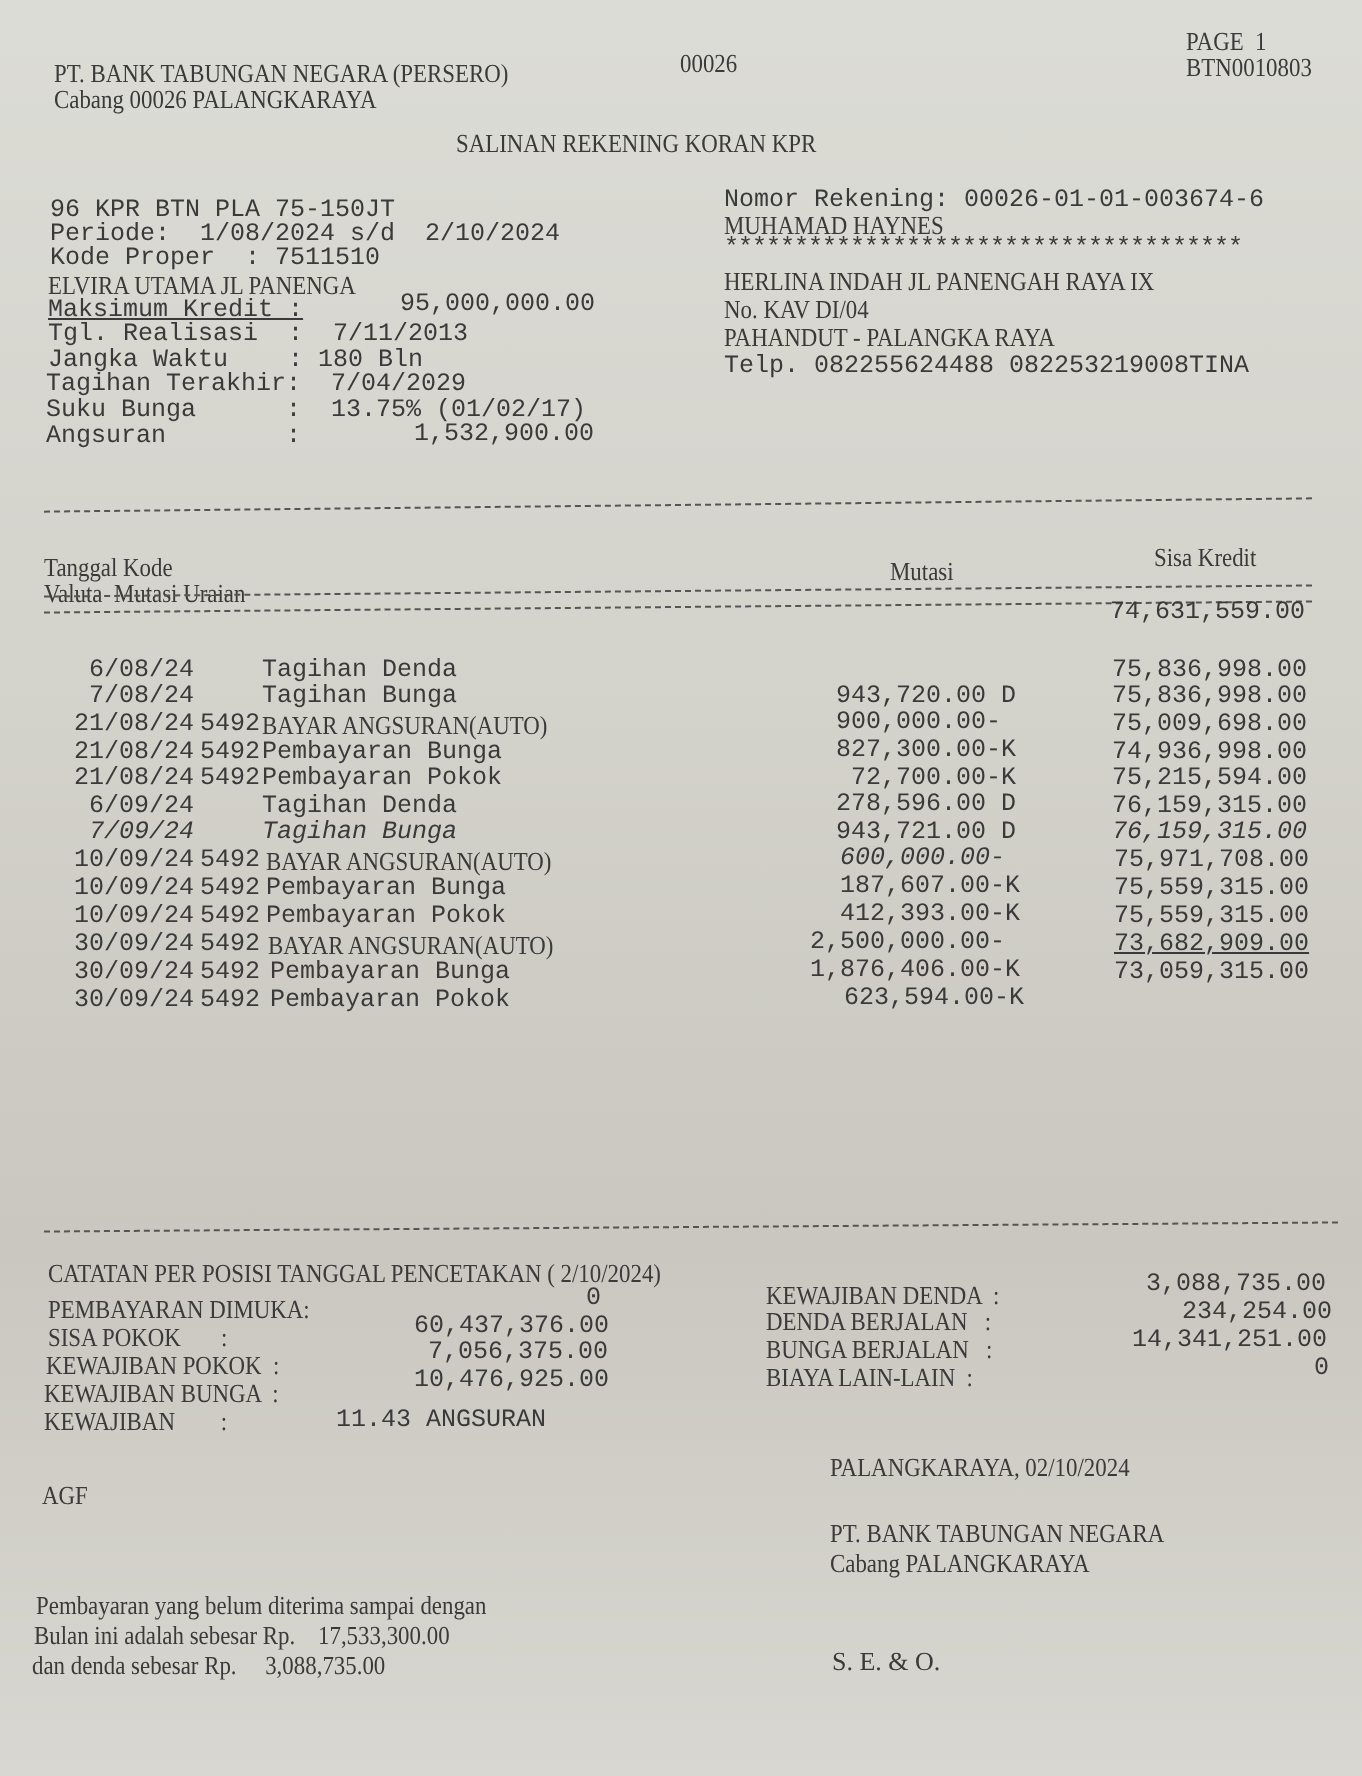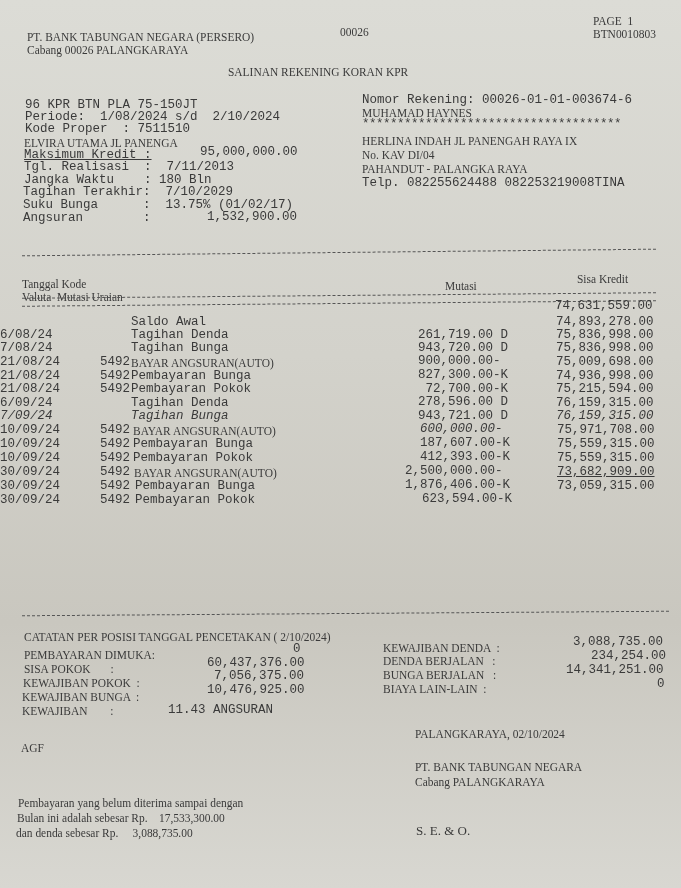--- a/index.html
+++ b/index.html
@@ -12,21 +12,21 @@
     }
     .page { position: absolute; inset: 0; }
     .t { position: absolute; white-space: pre; font-size: 12.5px; line-height: 13px; }
     .serif { font-family: "Liberation Serif", "DejaVu Serif", serif; font-size: 13px; }
     .cond { transform: scaleX(0.88); transform-origin: left center; }
     .dash {
       position: absolute; height: 0;
       border-top: 1.5px dashed #555;
     }
     .rows .row { position: absolute; left: 0; right: 0; height: 15px; }
-    .col-date { position: absolute; width: 97px; }
+    .col-date { position: absolute; text-align: right; width: 97px; }
     .col-code { position: absolute; left: 103px; }
   </style>
 </head>
 <body>
 
 <div class="page">
 
   <div class="t serif cond" style="left:27px;top:30px;">PT. BANK TABUNGAN NEGARA (PERSERO)</div>
   <div class="t serif cond" style="left:27px;top:43px;">Cabang 00026 PALANGKARAYA</div>
   <div class="t serif cond" style="left:340px;top:25px;">00026</div>
@@ -36,21 +36,21 @@
 
   <div>
     <div class="t" style="left:25px;top:99px;">96 KPR BTN PLA 75-150JT</div>
     <div class="t" style="left:25px;top:111px;">Periode:  1/08/2024 s/d  2/10/2024</div>
     <div class="t" style="left:25px;top:123px;">Kode Proper  : 7511510</div>
     <div class="t serif cond" style="left:24px;top:136px;">ELVIRA UTAMA JL PANENGA</div>
     <div class="t" style="left:24px;top:149px;text-decoration:underline;">Maksimum Kredit :</div>
     <div class="t" style="left:200px;top:146px;">95,000,000.00</div>
     <div class="t" style="left:24px;top:161px;">Tgl. Realisasi  :  7/11/2013</div>
     <div class="t" style="left:24px;top:174px;">Jangka Waktu    : 180 Bln</div>
-    <div class="t" style="left:23px;top:186px;">Tagihan Terakhir:  7/10/2029</div>
+    <div class="t" style="left:23px;top:186px;">Tagihan Terakhir:  7/04/2029</div>
     <div class="t" style="left:23px;top:199px;">Suku Bunga      :  13.75% (01/02/17)</div>
     <div class="t" style="left:23px;top:212px;">Angsuran        :</div>
     <div class="t" style="left:207px;top:211px;">1,532,900.00</div>
   </div>
 
   <div>
     <div class="t" style="left:362px;top:94px;">Nomor Rekening: 00026-01-01-003674-6</div>
     <div class="t serif cond" style="left:362px;top:106px;">MUHAMAD HAYNES</div>
     <div class="t" style="left:362px;top:118px;letter-spacing:-0.5px;">*************************************</div>
     <div class="t serif cond" style="left:362px;top:134px;">HERLINA INDAH JL PANENGAH RAYA IX</div>
@@ -62,27 +62,20 @@
   <div class="dash" style="left:22px;right:25px;top:252px;transform:rotate(-0.6deg);"></div>
   <div class="t serif cond" style="left:22px;top:277px;">Tanggal Kode</div>
   <div class="t serif cond" style="left:22px;top:290px;">Valuta  Mutasi Uraian</div>
   <div class="t serif cond" style="left:445px;top:279px;">Mutasi</div>
   <div class="t serif cond" style="left:577px;top:272px;">Sisa Kredit</div>
   <div class="dash" style="left:22px;right:25px;top:295px;transform:rotate(-0.5deg);"></div>
   <div class="dash" style="left:22px;right:25px;top:303px;transform:rotate(-0.5deg);"></div>
   <div class="t" style="left:555px;top:300px;">74,631,559.00</div>
 
   <div class="rows" style="position:absolute;left:0;top:0;width:681px;height:520px;">
-    <div class="row" style="top:316px;">
-      <span class="t col-date" style="left:0;"></span>
-      <span class="t col-code" style="left:100px;"></span>
-      <span class="t" style="left:131px;">Saldo Awal</span>
-      <span class="t" style="left:418px;top:13px;">261,719.00 D</span>
-      <span class="t" style="left:556px;top:0px;">74,893,278.00</span>
-    </div>
     <div class="row" style="top:329px;">
       <span class="t col-date" style="left:0;">6/08/24</span>
       <span class="t col-code" style="left:100px;"></span>
       <span class="t" style="left:131px;">Tagihan Denda</span>
       <span class="t" style="left:418px;top:13px;">943,720.00 D</span>
       <span class="t" style="left:556px;top:0px;">75,836,998.00</span>
     </div>
     <div class="row" style="top:342px;">
       <span class="t col-date" style="left:0;">7/08/24</span>
       <span class="t col-code" style="left:100px;"></span>

